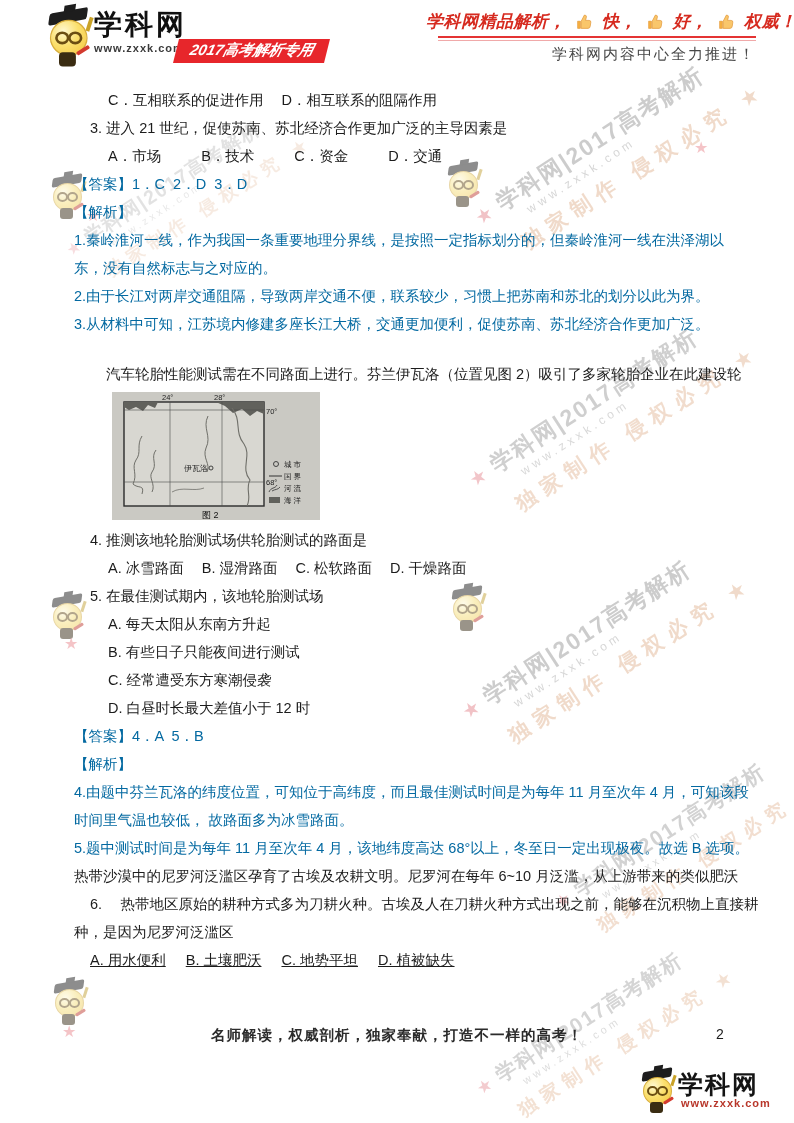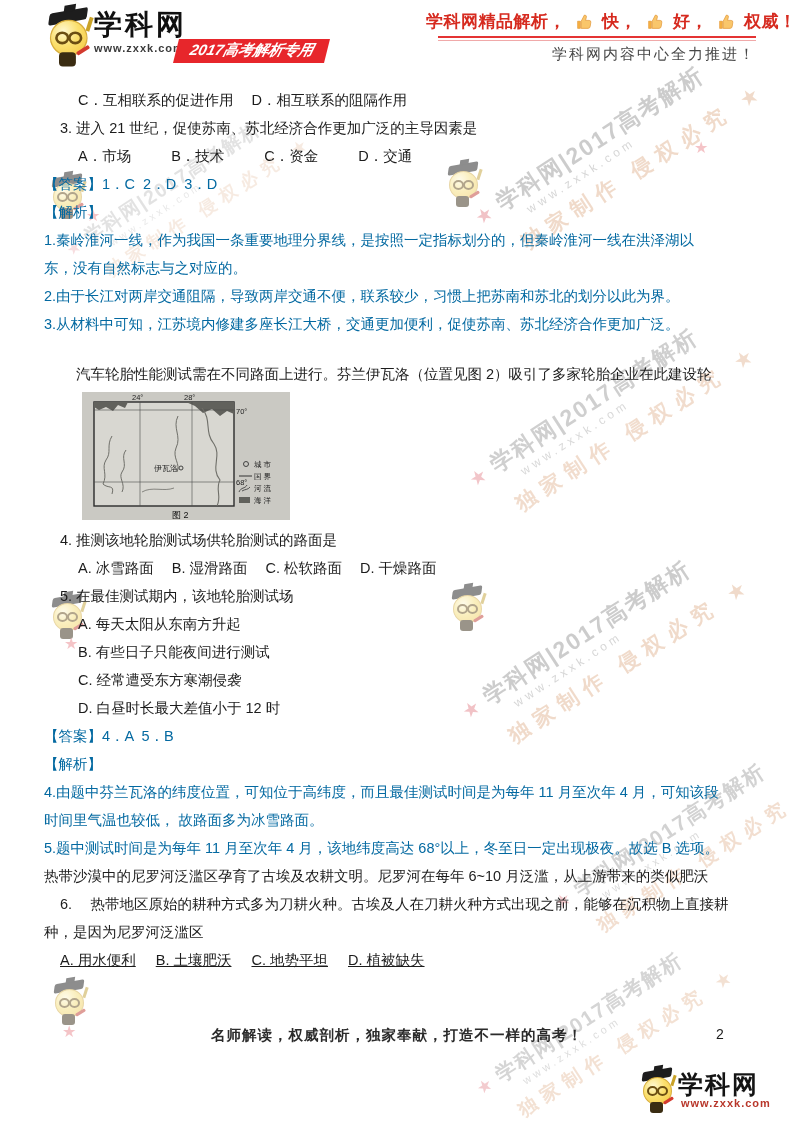--- a/index.html
+++ b/index.html
@@ -8,21 +8,21 @@
   
   #header{position:absolute;left:0;top:0;width:794px;height:80px;z-index:5;}
   .logo-mas-wrap{position:absolute;left:46px;top:8px;transform:scale(1.3);transform-origin:top left;}
   .logo-text{position:absolute;left:94px;top:10px;}
   .site-name{font-size:28px;font-weight:900;letter-spacing:3px;color:#101010;line-height:30px;}
   .site-url{font-size:11px;font-weight:700;color:#3a3a3a;letter-spacing:1px;margin-top:2px;}
   .banner{position:absolute;left:176px;top:39px;background:#e7262b;color:#fff;
           font-size:15px;font-weight:700;font-style:italic;padding:2px 14px 3px;
           transform:skewX(-14deg);white-space:nowrap;}
   .slogan{position:absolute;right:38px;top:10px;width:330px;text-align:right;}
-  .slogan-line1{font-size:17px;font-weight:700;color:#d62a1f;
+  .slogan-line1{font-size:17px;font-weight:700;font-style:italic;color:#d62a1f;
                 letter-spacing:.5px;white-space:nowrap;display:flex;justify-content:space-between;align-items:center;gap:10px;}
   .thumb{width:16px;height:16px;display:inline-block;flex:0 0 auto;}
   .slogan-underline{margin:3px 0 4px auto;width:318px;height:2px;
                     border-top:2px solid #e43434;border-bottom:1px solid #f0a9a9;}
   .slogan-line2{font-size:15px;font-weight:400;color:#474747;letter-spacing:2px;white-space:nowrap;}
   
   .mascot{position:relative;width:34px;height:46px;}
   .mascot .cap{position:absolute;left:2px;top:2px;width:30px;height:9px;background:#1d1d1d;
                border-radius:2px;transform:rotate(-10deg) skewX(-18deg);}
   .mascot .cap:before{content:"";position:absolute;left:11px;top:-4px;width:9px;height:5px;background:#1d1d1d;}
@@ -39,21 +39,21 @@
   
   #wm-layer{position:absolute;inset:0;z-index:1;pointer-events:none;user-select:none;}
   .wm{position:absolute;transform-origin:left top;white-space:nowrap;}
   .wm1{font-size:23px;font-weight:700;color:#c7c7c7;letter-spacing:2px;}
   .wm1 .wmstar{color:#f0bcc0;font-size:19px;}
   .wm2{font-size:12px;color:#d2d2d2;letter-spacing:4px;padding-left:48px;margin-top:-2px;}
   .wm3{font-size:21px;font-weight:700;color:#efd7c5;letter-spacing:8px;padding-left:26px;margin-top:5px;}
   .deco-star{position:absolute;font-size:16px;color:#f2b6ba;opacity:.8;}
   .deco-mas{position:absolute;}
   
-  #doc{position:absolute;left:44px;top:86px;width:680px;z-index:2;}
+  #doc{position:absolute;left:74px;top:86px;width:680px;z-index:2;}
   .line{height:28px;line-height:28px;font-size:14.5px;white-space:pre;}
   .line.q{padding-left:16px;}
   .line.pf{padding-left:32px;}
   .line.opt1{padding-left:34px;}
   .line.ans,.line.ansline{color:#0369a1;}
   .sp{height:22px;}
   .opts{display:flex;gap:18px;padding-left:34px;}
   .opts.wide{gap:40px;}
   .opts.ind16{padding-left:16px;gap:20px;text-decoration:underline;}
   .opt{white-space:pre;}

